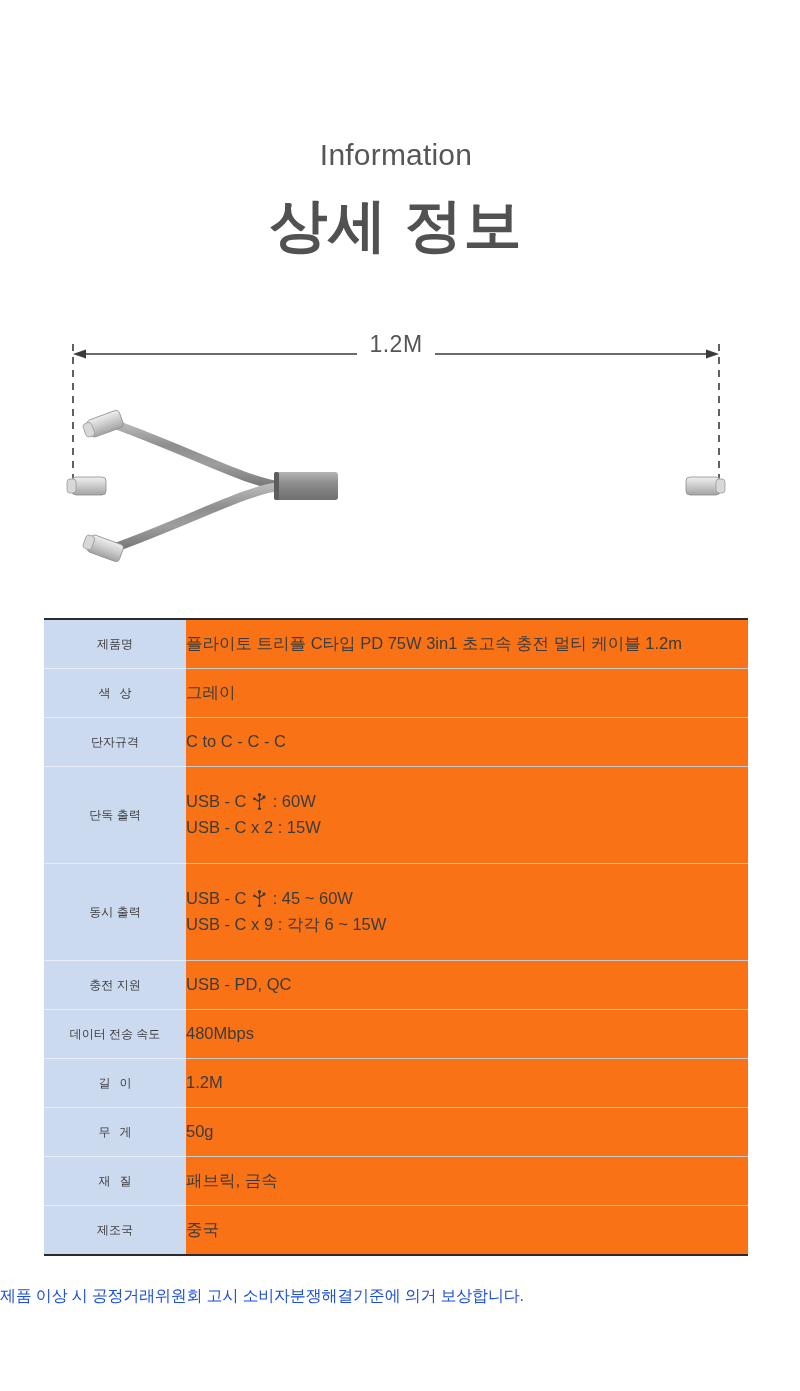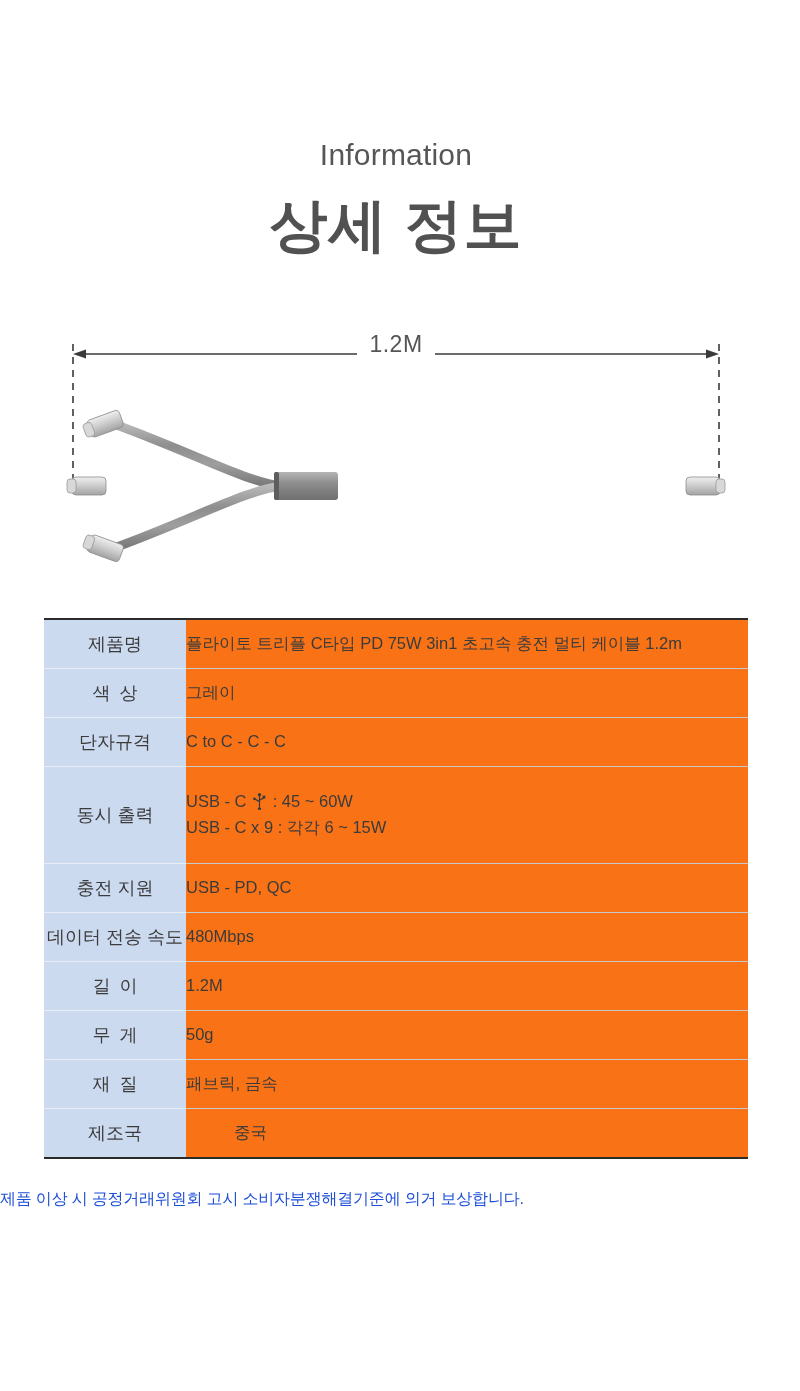--- a/index.html
+++ b/index.html
@@ -79,21 +79,21 @@
     border-bottom: 2.5px solid #2b2b2b;
   }
   table.spec td {
     vertical-align: middle;
     padding: 0;
   }
   td.lbl {
     width: 142px;
     background: #ccdaf0;
     text-align: center;
-    font-size: 18px;
+    font-size: 12px;
     font-weight: 500;
     color: #3b3b3b;
     border-bottom: 1px solid #e8eef8;
     letter-spacing: 0px;
     margin-top: 12px;
   }
   tr:last-child td.lbl {
     border-bottom: none;
   }
   td.lbl .sp {
@@ -103,21 +103,20 @@
   td.val {
     background: #f97316;
     padding-left: 22px;
     font-size: 16.5px;
     color: #3b3b3b;
     border-bottom: 1px solid #c9c9c9;
     line-height: 1.55;
   }
   tr:last-child td.val {
     border-bottom: none;
-    padding-left: 48px;
   }
   tr.r-single td { height: 48px; }
   tr.r-double td { height: 96px; }
   td.val .line { display: block; }
   .usb-icon {
     display: inline-block;
     vertical-align: -3px;
     margin: 0 2px 0 2px;
   }
 
@@ -222,20 +221,35 @@
               <span class="line">그레이</span>
             </td>
           </tr>
           <tr class="r-single">
             <td class="lbl"><span>단자규격</span></td>
             <td class="val">
               <span class="line">C to C - C - C</span>
             </td>
           </tr>
           <tr class="r-double">
+            <td class="lbl"><span>단독 출력</span></td>
+            <td class="val">
+              <span class="line">USB - C&nbsp;<svg class="usb-icon" width="13" height="17" viewBox="0 0 13 17" xmlns="http://www.w3.org/2000/svg">
+                  <circle cx="6.5" cy="1.7" r="1.7" fill="#3b3b3b"></circle>
+                  <rect x="5.9" y="2.6" width="1.2" height="13.2" fill="#3b3b3b"></rect>
+                  <path d="M6.5 8.6 L1.5 5.9" stroke="#3b3b3b" stroke-width="1.2" fill="none"></path>
+                  <circle cx="1.3" cy="5.8" r="1.3" fill="#3b3b3b"></circle>
+                  <path d="M6.5 7.1 L11.2 4.6" stroke="#3b3b3b" stroke-width="1.2" fill="none"></path>
+                  <rect x="9.6" y="2.6" width="2.8" height="2.8" fill="#3b3b3b"></rect>
+                  <rect x="4.9" y="14.8" width="3.2" height="2.0" fill="#3b3b3b"></rect>
+                </svg>&nbsp;: 60W</span>
+              <span class="line">USB - C x 2 : 15W</span>
+            </td>
+          </tr>
+          <tr class="r-double">
             <td class="lbl"><span>동시 출력</span></td>
             <td class="val">
               <span class="line">USB - C&nbsp;<svg class="usb-icon" width="13" height="17" viewBox="0 0 13 17" xmlns="http://www.w3.org/2000/svg">
                   <circle cx="6.5" cy="1.7" r="1.7" fill="#3b3b3b"></circle>
                   <rect x="5.9" y="2.6" width="1.2" height="13.2" fill="#3b3b3b"></rect>
                   <path d="M6.5 8.6 L1.5 5.9" stroke="#3b3b3b" stroke-width="1.2" fill="none"></path>
                   <circle cx="1.3" cy="5.8" r="1.3" fill="#3b3b3b"></circle>
                   <path d="M6.5 7.1 L11.2 4.6" stroke="#3b3b3b" stroke-width="1.2" fill="none"></path>
                   <rect x="9.6" y="2.6" width="2.8" height="2.8" fill="#3b3b3b"></rect>
                   <rect x="4.9" y="14.8" width="3.2" height="2.0" fill="#3b3b3b"></rect>

